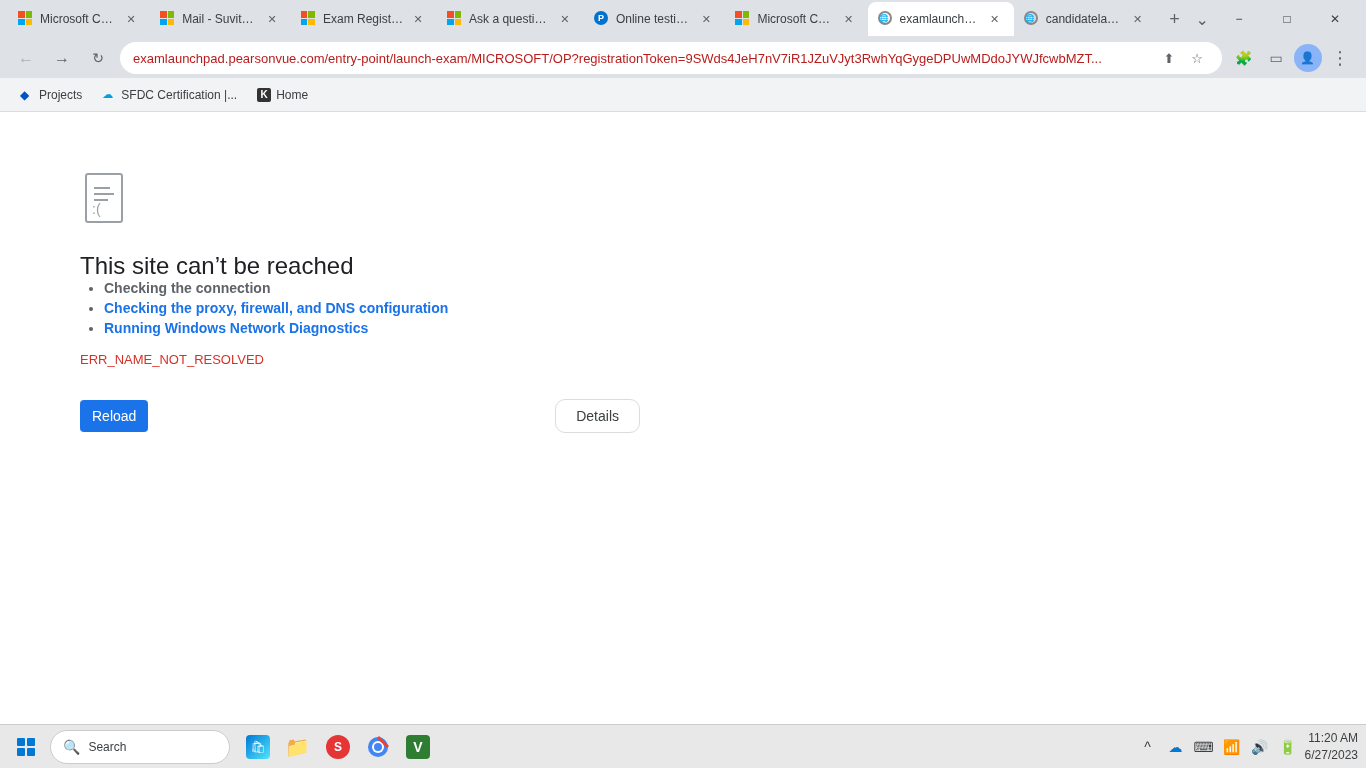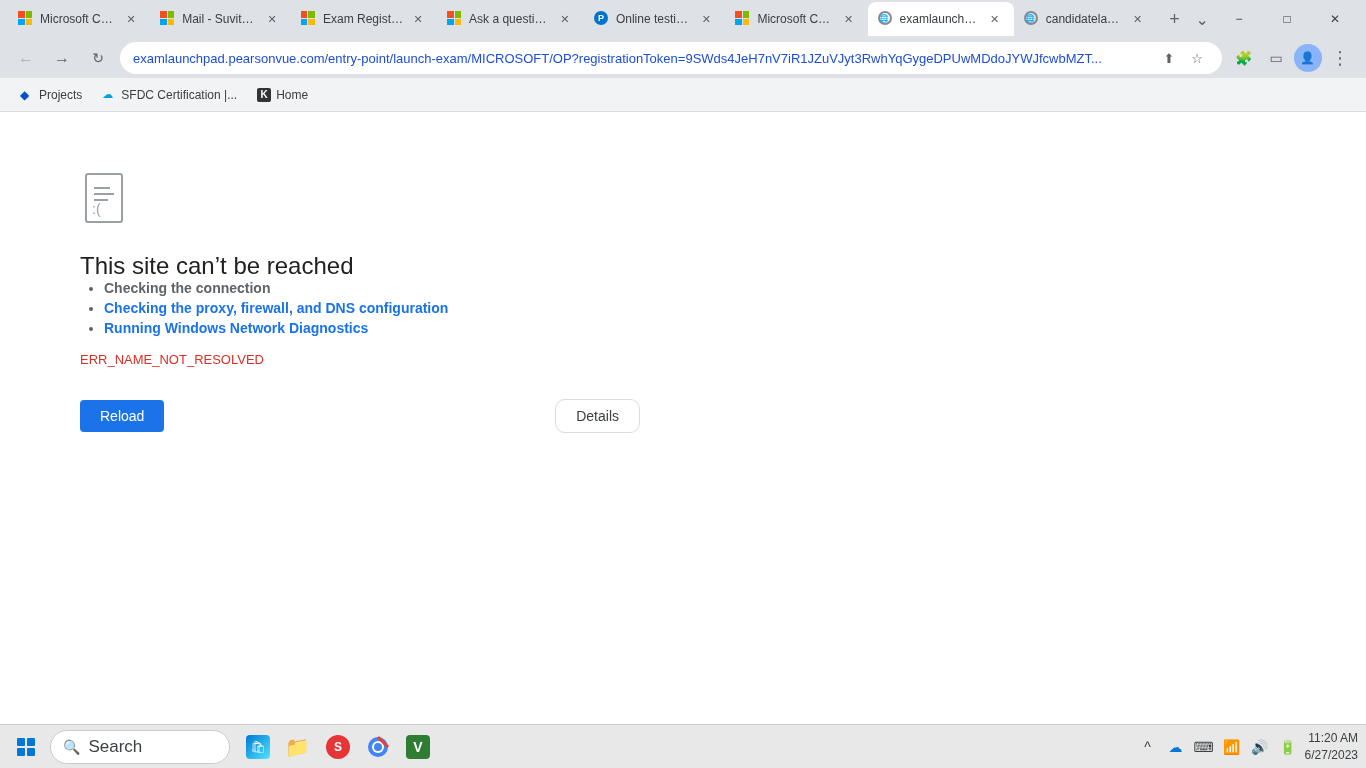--- a/index.html
+++ b/index.html
@@ -19,21 +19,21 @@
     .window-controls { margin-left: auto; display: flex; align-items: center; gap: 2px; }
     .win-btn { width: 46px; height: 32px; display: flex; align-items: center; justify-content: center; font-size: 12px; color: #3c4043; cursor: pointer; }
     .tabs-overflow { width: 28px; height: 28px; display: flex; align-items: center; justify-content: center; color: #5f6368; cursor: pointer; }
 
     
     .address-bar { display: flex; align-items: center; height: 40px; background: #dee1e6; padding: 4px 12px; gap: 8px; }
     .nav-btn { width: 28px; height: 28px; border-radius: 50%; display: flex; align-items: center; justify-content: center; color: #5f6368; font-size: 16px; cursor: pointer; }
     .nav-btn.disabled { opacity: 0.4; cursor: default; }
     .refresh-btn { width: 28px; height: 28px; border-radius: 50%; display: flex; align-items: center; justify-content: center; color: #5f6368; font-size: 14px; cursor: pointer; }
     .url-bar { flex: 1; height: 32px; background: #fff; border-radius: 16px; display: flex; align-items: center; padding: 0 12px; font-size: 13px; color: #3c4043; gap: 6px; border: 1px solid transparent; }
-    .url-text { flex: 1; font-size: 13px; color: #1d4ed8; white-space: nowrap; overflow: hidden; text-overflow: ellipsis; }
+    .url-text { flex: 1; font-size: 13px; color: #b91c1c; white-space: nowrap; overflow: hidden; text-overflow: ellipsis; }
     .url-actions { display: flex; align-items: center; gap: 4px; }
     .url-icon-btn { width: 24px; height: 24px; border-radius: 50%; display: flex; align-items: center; justify-content: center; font-size: 13px; color: #5f6368; cursor: pointer; }
     .toolbar-icons { display: flex; align-items: center; gap: 4px; }
     .toolbar-icon-btn { width: 28px; height: 28px; border-radius: 50%; display: flex; align-items: center; justify-content: center; font-size: 14px; color: #5f6368; cursor: pointer; }
     .profile-btn { width: 28px; height: 28px; border-radius: 50%; background: #8ab4f8; display: flex; align-items: center; justify-content: center; font-size: 12px; color: #fff; cursor: pointer; overflow: hidden; }
     .menu-btn { width: 28px; height: 28px; border-radius: 50%; display: flex; align-items: center; justify-content: center; font-size: 18px; color: #5f6368; cursor: pointer; }
 
     
     .bookmarks-bar { display: flex; align-items: center; height: 34px; background: #f1f3f4; padding: 0 12px; gap: 4px; border-bottom: 1px solid #dadce0; }
     .bookmark-item { display: flex; align-items: center; height: 24px; padding: 0 8px; border-radius: 4px; cursor: pointer; font-size: 12px; color: #3c4043; gap: 5px; }
@@ -46,29 +46,29 @@
     .error-icon svg { width: 52px; height: 52px; }
     .error-title { font-size: 24px; font-weight: 400; color: #202124; }
     .error-desc { font-size: 14px; color: #5f6368; margin-bottom: 12px; line-height: 1.5; }
     .error-desc strong { color: #202124; font-weight: 600; }
     .error-desc a { color: #1a73e8; text-decoration: none; }
     .try-label { font-size: 14px; color: #5f6368; margin-bottom: 8px; }
     .try-list { list-style: disc; padding-left: 24px; margin-bottom: 16px; font-weight: bold; }
     .try-list li { font-size: 14px; color: #5f6368; margin-bottom: 4px; }
     .try-list li a { color: #1a73e8; text-decoration: none; }
     .error-code { font-size: 13px; color: #d93025; margin-bottom: 32px; }
-    .reload-btn { background: #1a73e8; color: #fff; border: none; border-radius: 4px; padding: 8px 20px; font-size: 14px; cursor: pointer; font-family: 'Segoe UI', Arial, sans-serif; }
+    .reload-btn { background: #1a73e8; color: #fff; border: none; border-radius: 4px; padding: 8px 12px; font-size: 14px; cursor: pointer; font-family: 'Segoe UI', Arial, sans-serif; }
     .details-btn { background: #fff; color: #3c4043; border: 1px solid #dadce0; border-radius: 4px; padding: 8px 20px; font-size: 14px; cursor: pointer; font-family: 'Segoe UI', Arial, sans-serif; margin-left: auto; }
 
     
     .taskbar { position: absolute; bottom: 0; left: 0; width: 100%; height: 44px; background: #e8e8e8; display: flex; align-items: center; padding: 0 8px; gap: 6px; border-top: 1px solid #ccc; }
     .taskbar-start { width: 36px; height: 36px; display: flex; align-items: center; justify-content: center; cursor: pointer; border-radius: 4px; }
     .taskbar-search { display: flex; align-items: center; background: #fff; border: 1px solid #ccc; border-radius: 20px; height: 34px; padding: 0 12px; gap: 8px; min-width: 180px; cursor: pointer; }
     .taskbar-search-icon { font-size: 14px; color: #5f6368; }
-    .taskbar-search-text { font-size: 17px; color: #3c4043; }
+    .taskbar-search-text { font-size: 12px; color: #3c4043; }
     .taskbar-icons { display: flex; align-items: center; gap: 4px; margin-left: 4px; }
     .taskbar-app { width: 36px; height: 36px; display: flex; align-items: center; justify-content: center; cursor: pointer; border-radius: 4px; }
     .taskbar-right { margin-left: auto; display: flex; align-items: center; gap: 6px; }
     .sys-icon { font-size: 14px; color: #3c4043; cursor: pointer; width: 22px; height: 22px; display: flex; align-items: center; justify-content: center; }
     .taskbar-clock { font-size: 12px; color: #3c4043; text-align: right; cursor: pointer; line-height: 1.4; }
 
     
     .ms-logo { display: grid; grid-template-columns: 1fr 1fr; grid-template-rows: 1fr 1fr; gap: 1px; width: 14px; height: 14px; }
     .ms-r { background: #f25022; }
     .ms-g { background: #7fba00; }

